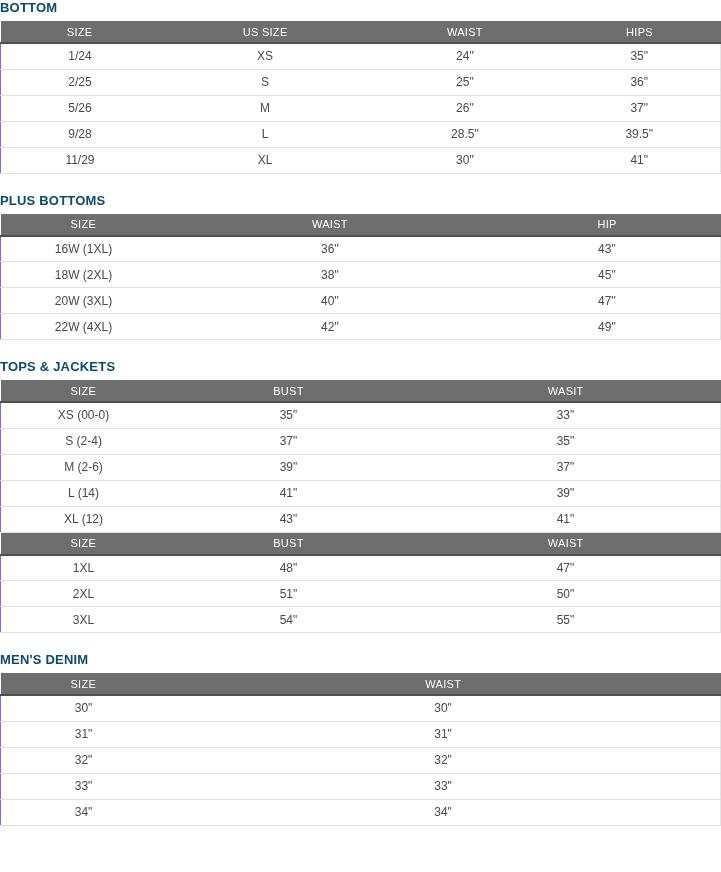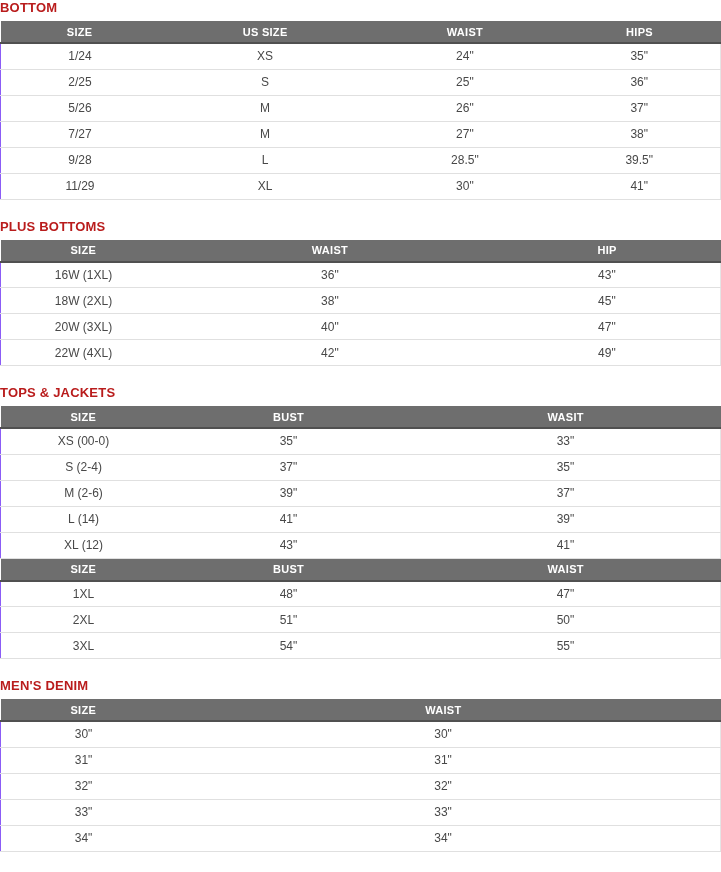--- a/index.html
+++ b/index.html
@@ -8,38 +8,38 @@
     background: #ffffff;
     font-family: "Liberation Sans", "DejaVu Sans", sans-serif;
   }
   main { width: 721px; padding-top: 1px; }
 
   .section { width: 100%; }
 
   .section-title {
     font-size: 13px;
     font-weight: bold;
-    color: #b91c1c;
+    color: #0c4a6e;
     letter-spacing: 0.2px;
     margin: 0 0 6px 0;
     line-height: 14px;
   }
   .section + .section .section-title { margin-top: 20px; }
 
   table.size-table {
     width: 100%;
     border-collapse: collapse;
     table-layout: fixed;
   }
 
   table.size-table thead th {
     background: #6e6e6e;
     color: #ffffff;
     font-size: 11px;
-    font-weight: bold;
+    font-weight: normal;
     text-transform: uppercase;
     letter-spacing: 0.3px;
     height: 22px;
     text-align: center;
     vertical-align: middle;
     border-bottom: 2px solid #505050;
     padding: 0 4px;
   }
 
   table.size-table tbody td {
@@ -89,26 +89,20 @@
             <td>25"</td>
             <td>36"</td>
           </tr>
           <tr>
             <td>5/26</td>
             <td>M</td>
             <td>26"</td>
             <td>37"</td>
           </tr>
           <tr>
-            <td>7/27</td>
-            <td>M</td>
-            <td>27"</td>
-            <td>38"</td>
-          </tr>
-          <tr>
             <td>9/28</td>
             <td>L</td>
             <td>28.5"</td>
             <td>39.5"</td>
           </tr>
           <tr>
             <td>11/29</td>
             <td>XL</td>
             <td>30"</td>
             <td>41"</td>

